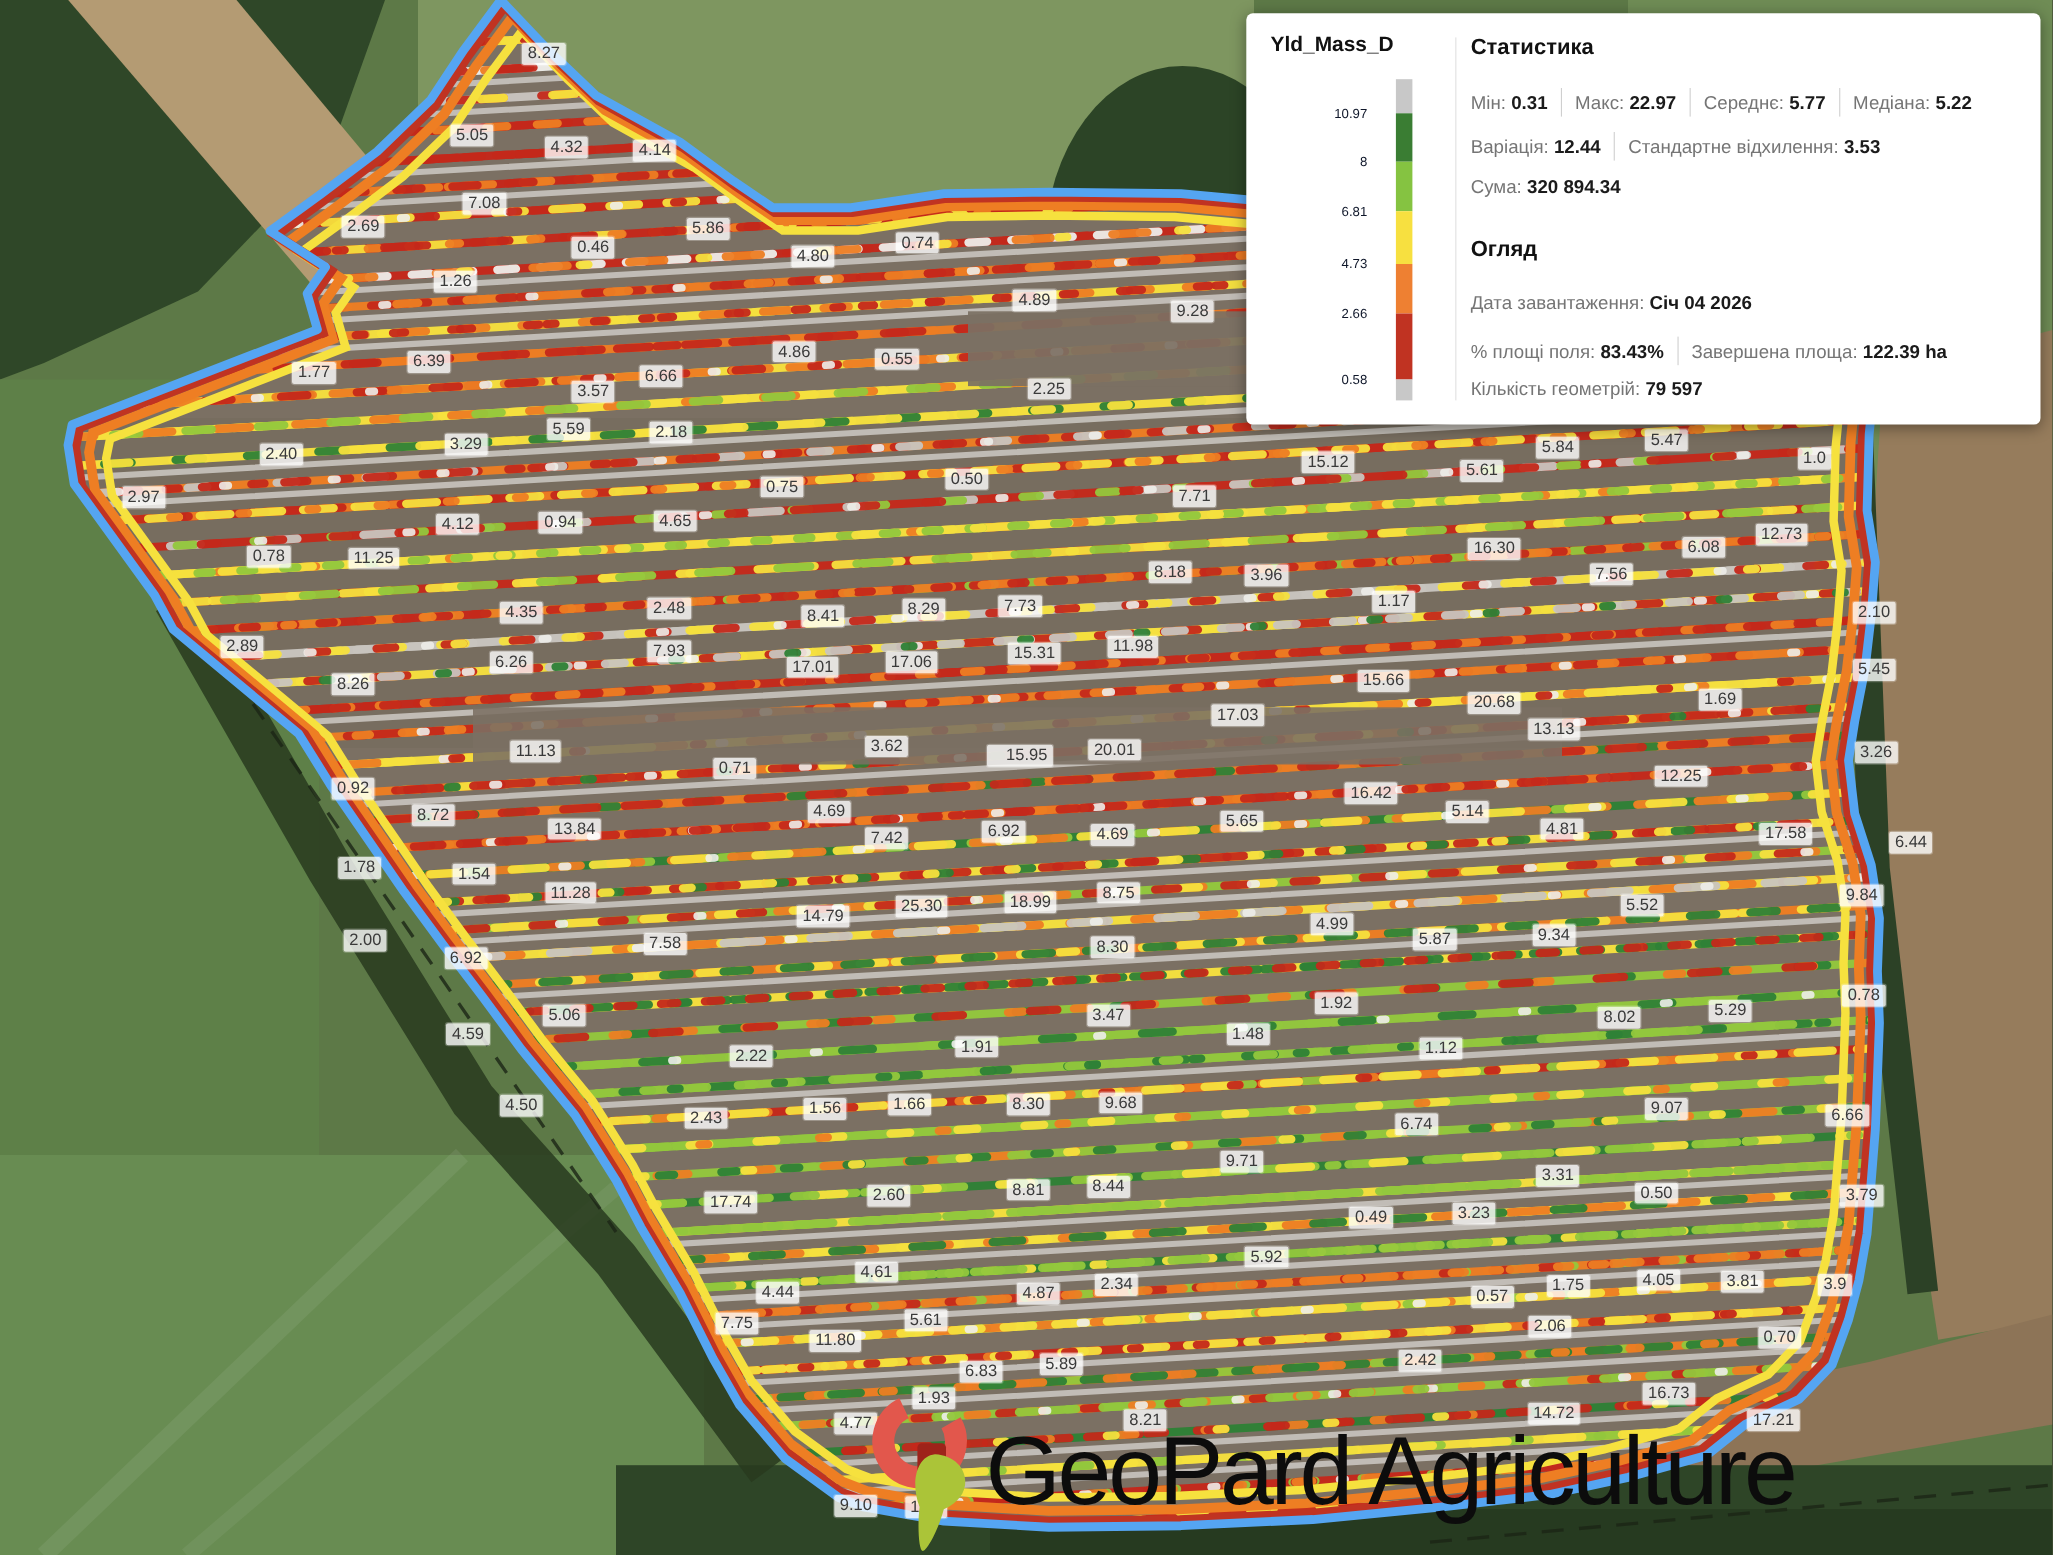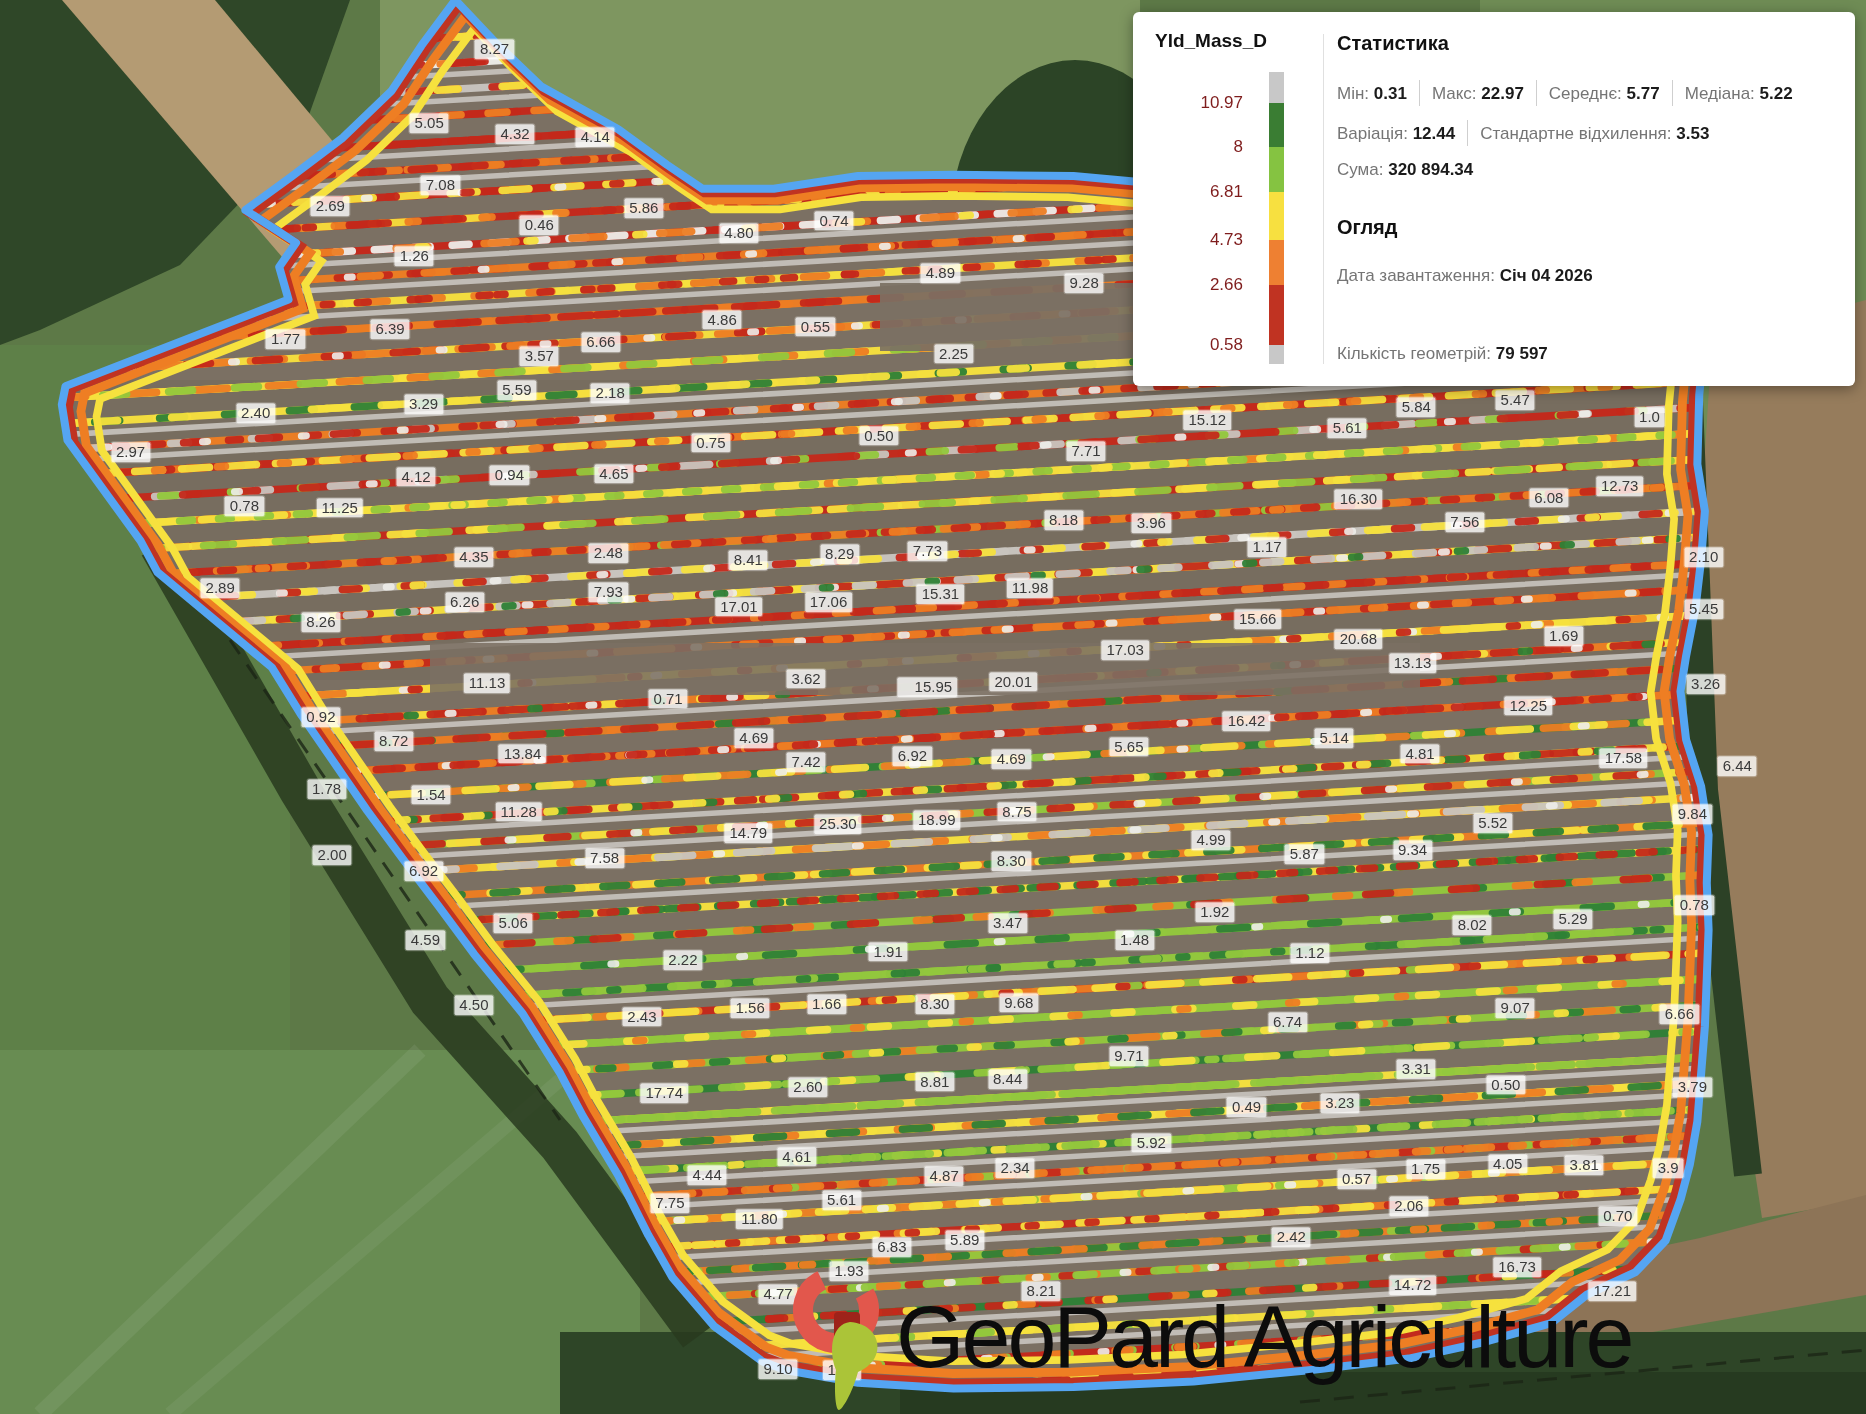--- a/index.html
+++ b/index.html
@@ -11,21 +11,21 @@
   .chip{position:absolute;transform:translate(-50%,-50%);background:rgba(255,255,255,.80);
         color:#3a3a3a;font-size:15px;font-weight:500;line-height:1.05;padding:2px 5px;
         border-radius:2px;white-space:nowrap;box-shadow:0 0 0 1px rgba(255,255,255,.25);}
   
   .panel{position:absolute;left:1133px;top:12px;width:722px;height:374px;background:#fff;
          border-radius:6px;box-shadow:0 3px 14px rgba(0,0,0,.38);color:#202124;}
   .panel .vdiv{position:absolute;left:190px;top:22px;bottom:22px;width:1px;background:#e0e0e0;}
   .legend{position:absolute;left:22px;top:0;width:160px;height:100%;}
   .legend-title{position:absolute;left:0;top:18px;font-size:19px;font-weight:700;color:#111;}
   .legend-ticks{position:absolute;left:0;top:60px;width:88px;height:292px;}
-  .ltick{position:absolute;right:0;transform:translateY(-50%);font-size:17px;color:#7f1d1d;}
+  .ltick{position:absolute;right:0;transform:translateY(-50%);font-size:12px;color:#0f172a;}
   .legend-bar{position:absolute;left:114px;top:60px;width:15px;height:292px;display:flex;
               flex-direction:column;}
   .legend-bar div{width:100%;}
   .stats-col{position:absolute;left:204px;top:0;right:20px;height:100%;}
   .sec-title{position:absolute;font-size:20px;font-weight:700;color:#111;}
   .stat-line{position:absolute;font-size:17px;color:#202124;white-space:nowrap;}
   .stat-line .k{color:#757575;}
   .stat-line .v{font-weight:700;color:#1b1b1b;}
   .vsep{display:inline-block;width:1px;height:26px;background:#cfcfcf;margin:0 12px;
         vertical-align:-7px;}
@@ -586,20 +586,25 @@
         <span class="v">320 894.34</span>
       </div>
 
       <div class="sec-title" style="top:204px">Огляд</div>
 
       <div class="stat-line" style="top:254px">
         <span class="k">Дата завантаження:</span>
         <span class="v">Січ 04 2026</span>
       </div>
 
+      <div class="stat-line" style="top:294px">
+        <span class="k">% площі поля:</span>
+        <span class="v">83.43%</span><span class="vsep"></span><span class="k">Завершена площа:</span>
+        <span class="v">122.39 ha</span>
+      </div>
 
       <div class="stat-line" style="top:332px">
         <span class="k">Кількість геометрій:</span>
         <span class="v">79 597</span>
       </div>
     </div>
   </div>
 </div>
 
 </body></html>

